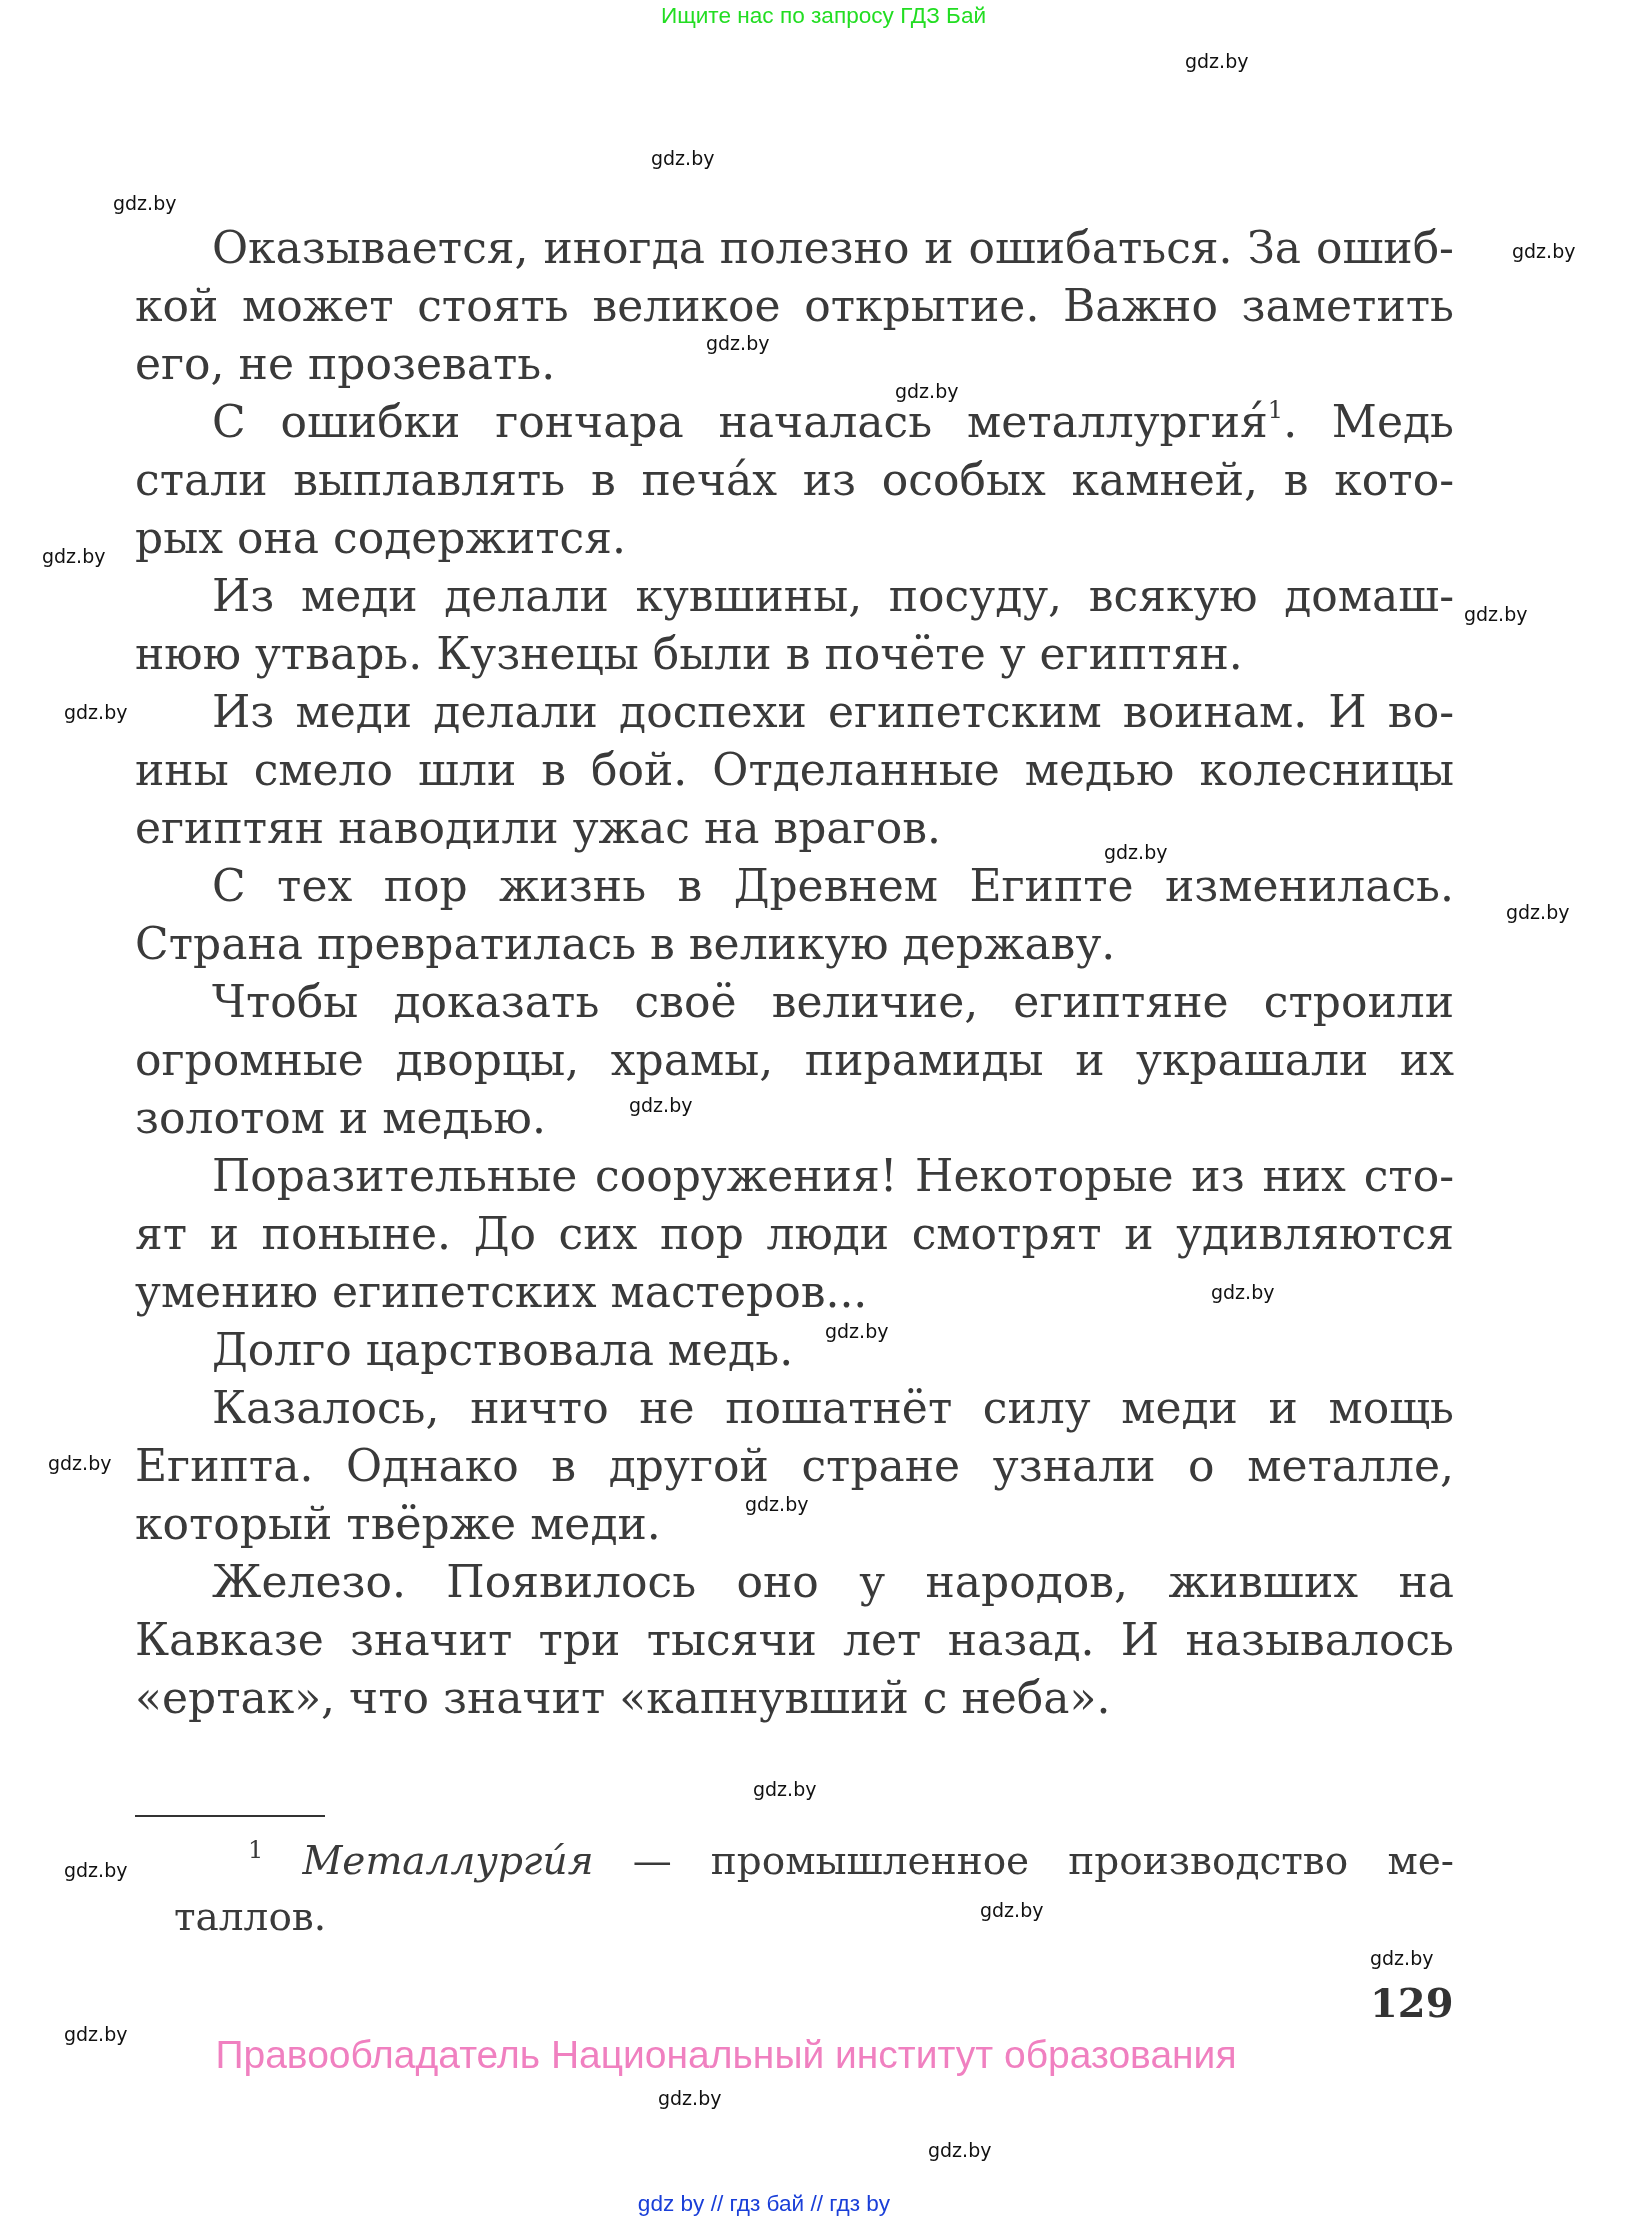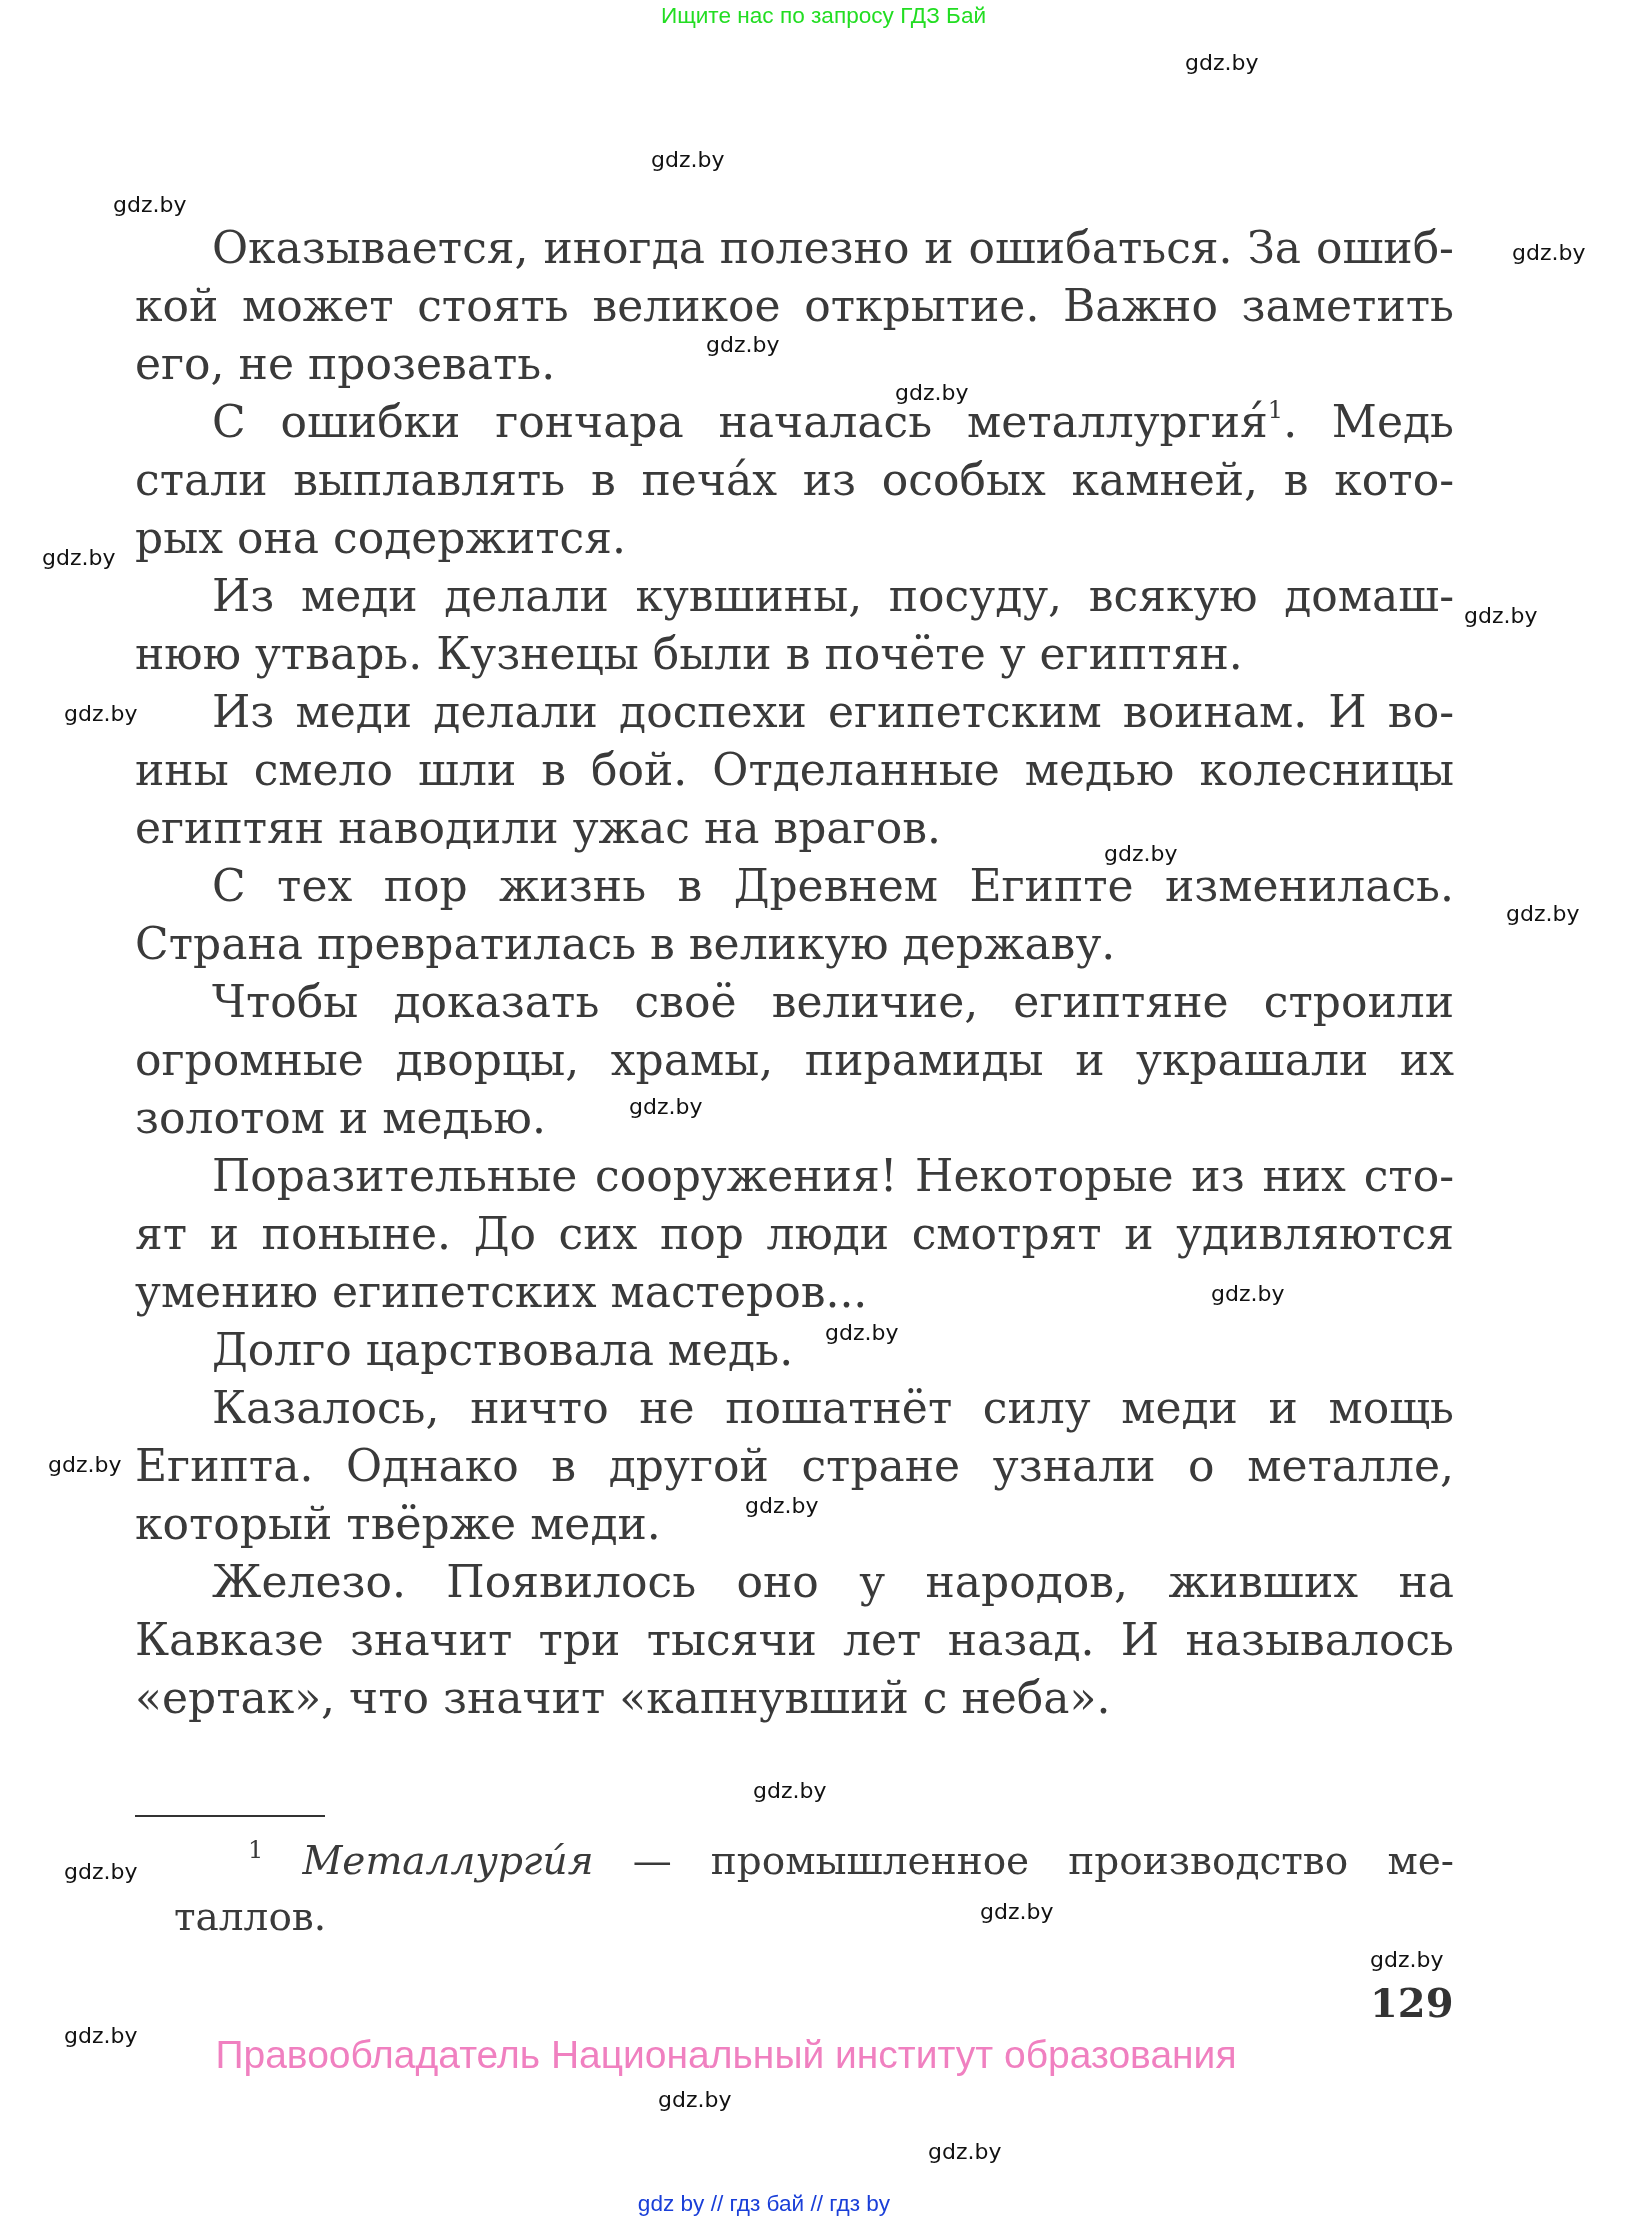--- a/index.html
+++ b/index.html
@@ -1,19 +1,19 @@
 <!DOCTYPE html>
 <html style="font-size:13px"><head>
 <meta charset="utf-8">
 <style>
   html, body { margin:0; padding:0; background:#ffffff; }
   body { width:1647px; height:2216px; position:relative; overflow:hidden; }
   .top-banner { position:absolute; top:3.2px; left:0; width:1647px; text-align:center;
     font-family:"Liberation Sans", sans-serif; font-size:22.6px; color:#22dd22; }
-  .wm { position:absolute; font-family:"DejaVu Sans", sans-serif; font-size:22px; color:#111; white-space:nowrap; }
+  .wm { position:absolute; font-family:"DejaVu Sans", sans-serif; font-size:19px; color:#111; white-space:nowrap; }
   .text { position:absolute; left:135px; width:1319px; top:219px;
     font-family:"DejaVu Serif", serif; font-size:44px; line-height:58px; color:#3a3a3a; }
   .line { display:block; white-space:nowrap; text-align:justify; text-align-last:justify; height:58px; }
   .line.last { text-align-last:left; }
   .indent { padding-left:77px; }
   sup { font-size:24px; vertical-align:top; line-height:1; position:relative; top:4.8px; }
   .rule { position:absolute; left:135px; top:1815px; width:190px; height:2.4px; background:#333; }
   .footnote { position:absolute; left:135px; width:1319px; top:1833px;
     font-family:"DejaVu Serif", serif; font-size:39px; line-height:56px; color:#3a3a3a; }
   .footnote .line { height:56px;margin-left:39px; }

